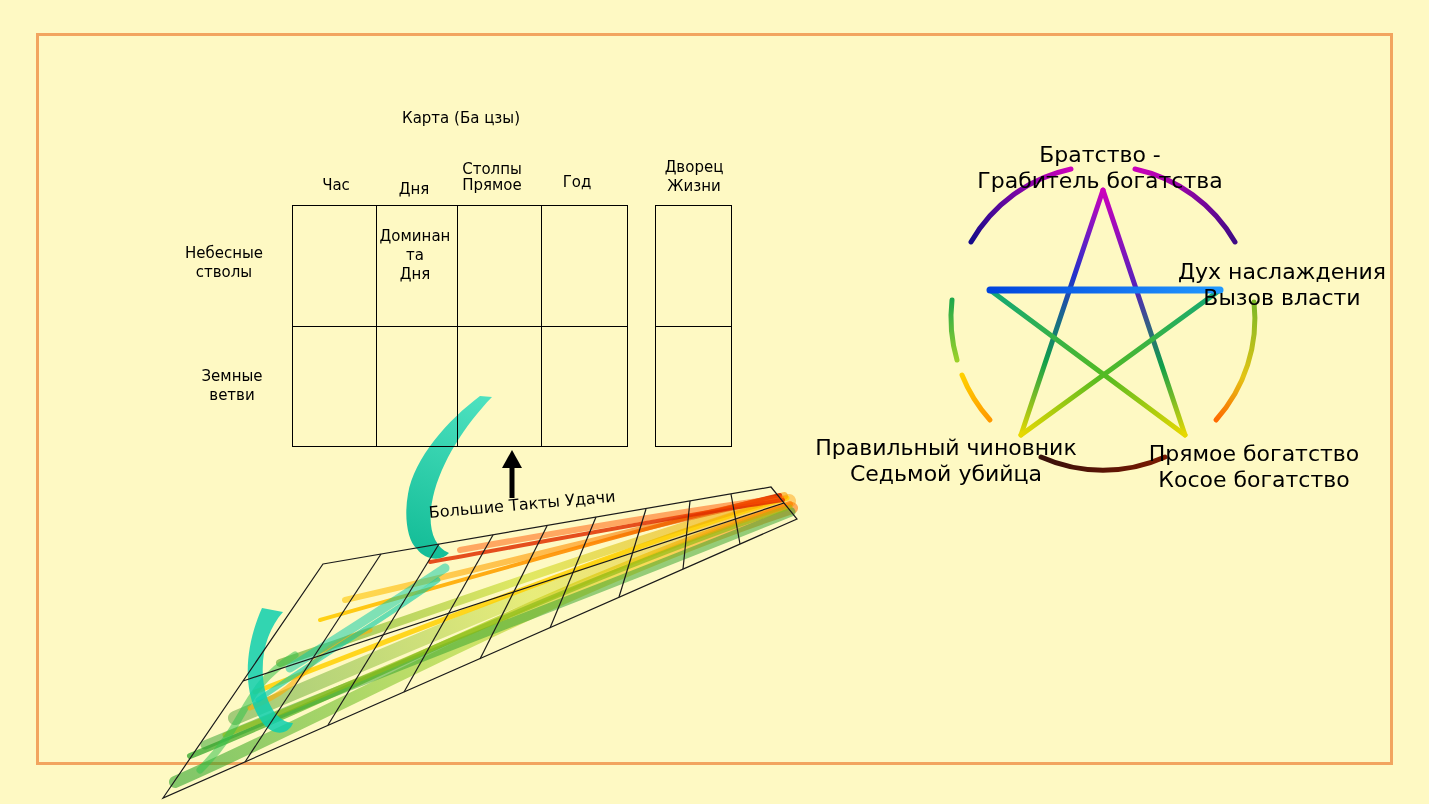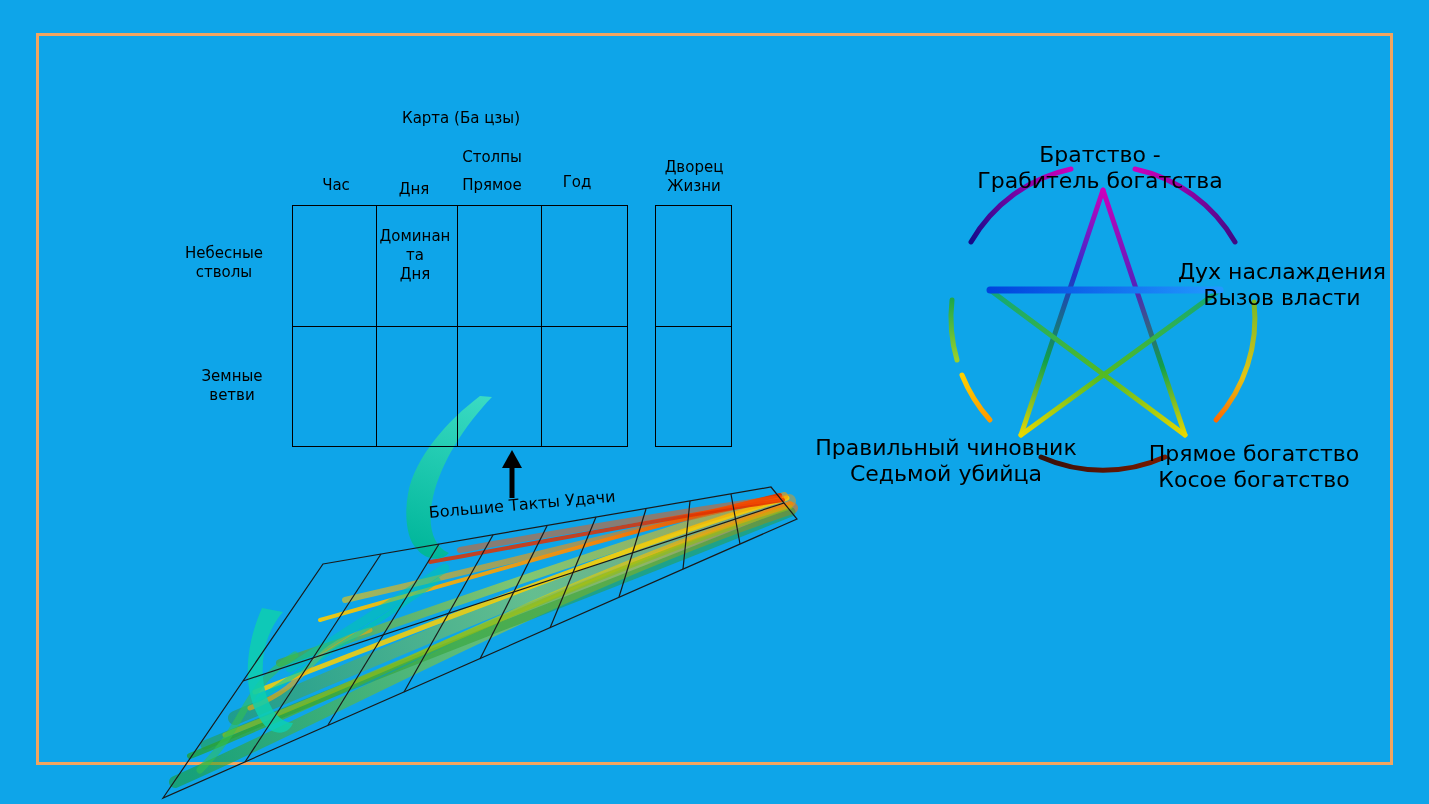--- a/index.html
+++ b/index.html
@@ -1,18 +1,18 @@
 <!DOCTYPE html>
 <html><head>
 <meta charset="utf-8">
 <style>
   * { margin:0; padding:0; box-sizing:border-box; }
   html,body { background:#fff; }
   body { font-family:"DejaVu Sans", sans-serif; color:#000; }
-  .canvas { position:relative; width:1429px; height:804px; background:#0ea5e9; overflow:hidden; }
+  .canvas { position:relative; width:1429px; height:804px; background:#fef9c3; overflow:hidden; }
   .frame { position:absolute; left:36px; top:33px; width:1357px; height:732px; border:3px solid #f2a55f; }
   svg.art { position:absolute; left:0; top:0; width:1429px; height:804px; pointer-events:none; }
   .lbl { position:absolute; color:#000; white-space:nowrap; }
   .c { transform:translateX(-50%); text-align:center; }
   .s15 { font-size:15px; }
   .s16 { font-size:16px; }
   .s18 { font-size:22px; }
   .lh19 { line-height:19px;text-align:center; }
   .lh26 { line-height:26px; }
   .tbl { position:absolute; border:1.5px solid #000; background:transparent; }
@@ -164,21 +164,21 @@
     <div class="vline" style="left:83px"></div>
     <div class="vline" style="left:164px"></div>
     <div class="vline" style="left:248px"></div>
     <div class="hline" style="top:120px"></div>
   </div>
   <div class="tbl" style="left:655px;top:205px;width:77px;height:242px">
     <div class="hline" style="top:120px"></div>
   </div>
 
   <div class="lbl c s15" style="left:461px;top:109px">Карта (Ба цзы)</div>
-  <div class="lbl c s15" style="left:492px;top:148px">Столпы</div>
+  <div class="lbl c s15" style="left:492px;top:160px">Столпы</div>
   <div class="lbl c s15" style="left:336px;top:176px">Час</div>
   <div class="lbl c s15" style="left:414px;top:180px">Дня</div>
   <div class="lbl c s15" style="left:492px;top:176px">Прямое</div>
   <div class="lbl c s15" style="left:577px;top:173px">Год</div>
   <div class="lbl c s15 lh19" style="left:694px;top:158px">
     <span>Дворец</span><br>
     <span>Жизни</span>
   </div>
   <div class="lbl c s15 lh19" style="left:224px;top:244px">
     <span>Небесные</span><br>

